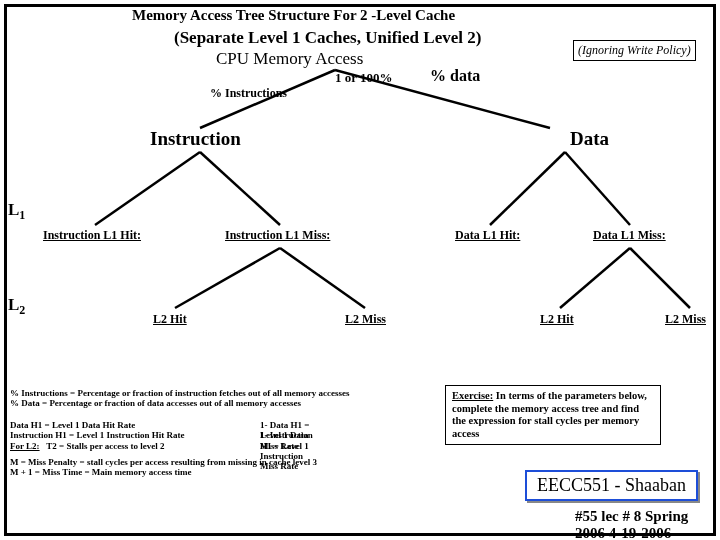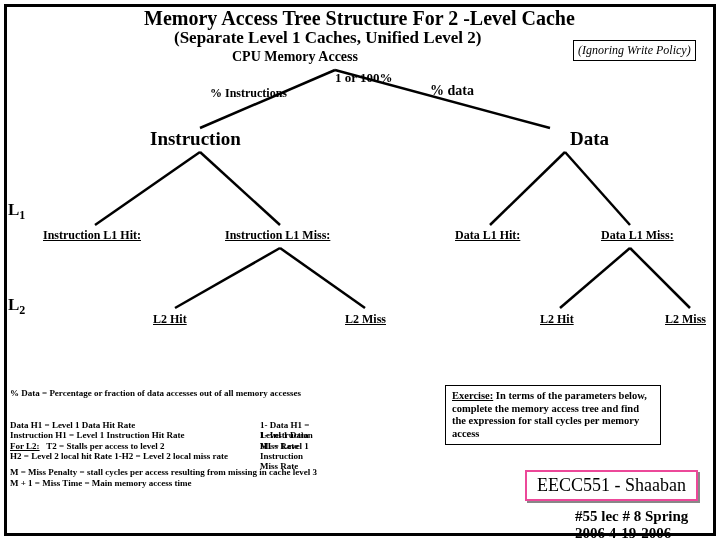--- a/index.html
+++ b/index.html
@@ -1,38 +1,38 @@
 <!DOCTYPE html>
 <html><head>
 <meta charset="utf-8">
 <style>
   * { margin: 0; padding: 0; box-sizing: border-box; }
   body { width: 720px; height: 540px; font-family: "Times New Roman", serif; background: #fff; position: relative; }
   .frame { position: absolute; top: 4px; left: 4px; width: 712px; height: 532px; border: 3px solid #000; }
-  .title1 { position: absolute; top: 7px; left: 144px; font-size: 20px; font-weight: bold; }
+  .title1 { position: absolute; top: 7px; left: 132px; font-size: 15px; font-weight: bold; }
   .title2 { position: absolute; top: 28px; left: 174px; font-size: 17px; font-weight: bold; }
   .note-box { position: absolute; top: 40px; left: 573px; font-size: 12px; font-style: italic; border: 1.5px solid #000; padding: 2px 4px; }
-  .title3 { position: absolute; top: 49px; left: 232px; font-size: 14px; font-weight: bold; }
+  .title3 { position: absolute; top: 49px; left: 216px; font-size: 17px; font-weight: normal; }
   .pct-instr { position: absolute; top: 86px; left: 210px; font-size: 12px; font-weight: bold; }
   .one-100 { position: absolute; top: 70px; left: 335px; font-size: 13px; font-weight: bold; }
-  .pct-data { position: absolute; top: 83px; left: 430px; font-size: 14px; font-weight: bold; }
+  .pct-data { position: absolute; top: 67px; left: 430px; font-size: 16px; font-weight: bold; }
   .instr-node { position: absolute; top: 128px; left: 150px; font-size: 19px; font-weight: bold; }
   .data-node { position: absolute; top: 128px; left: 550px; font-size: 19px; font-weight: bold; margin-left: 20px; }
   .l1-label { position: absolute; top: 200px; left: 8px; font-size: 17px; font-weight: bold; }
   .l1-label sub { font-size: 12px; }
   .l2-label { position: absolute; top: 295px; left: 8px; font-size: 17px; font-weight: bold; }
   .l2-label sub { font-size: 12px; }
   .leaf { position: absolute; font-size: 12px; font-weight: bold; text-decoration: underline; }
   .defs { position: absolute; top: 388px; left: 10px; font-size: 9px; font-weight: bold; line-height: 1.15; }
   .defs2 { position: absolute; top: 420px; left: 10px; font-size: 9px; font-weight: bold; line-height: 1.15; }
   .defs2 .u { text-decoration: underline; }
   .defs2 .col2 { position: absolute; left: 250px; }
   .exercise { position: absolute; top: 385px; left: 445px; width: 216px; border: 1.5px solid #000; padding: 4px 6px; font-size: 10.5px; font-weight: bold; line-height: 1.2; }
   .exercise .u { text-decoration: underline; }
-  .course-box { position: absolute; top: 470px; left: 525px; border: 2px solid #ec4899; box-shadow: 2px 2px 0 #888; padding: 3px 10px; font-size: 18px; background: #fff; }
+  .course-box { position: absolute; top: 470px; left: 525px; border: 2px solid #1d4ed8; box-shadow: 2px 2px 0 #888; padding: 3px 10px; font-size: 18px; background: #fff; }
   .footer { position: absolute; top: 508px; left: 543px; font-size: 15px; font-weight: bold; margin-left: 32px; }
   svg.lines { position: absolute; top: 0; left: 0; width: 720px; height: 540px; pointer-events: none; }
 </style>
 </head>
 <body>
 
 <div class="frame"></div>
 
 <svg class="lines">
   <line x1="335" y1="70" x2="200" y2="128" stroke="#000" stroke-width="2.5"></line>
@@ -58,35 +58,35 @@
 
 <div class="instr-node">Instruction</div>
 <div class="data-node">Data</div>
 
 <div class="l1-label"><span>L</span><sub>1</sub></div>
 <div class="l2-label"><span>L</span><sub>2</sub></div>
 
 <div class="leaf" style="top:228px; left:43px;">Instruction L1  Hit:</div>
 <div class="leaf" style="top:228px; left:225px;">Instruction L1  Miss:</div>
 <div class="leaf" style="top:228px; left:455px;">Data L1 Hit:</div>
-<div class="leaf" style="top:228px; left:593px;margin-left:8px;">Data L1 Miss:</div>
+<div class="leaf" style="top:228px; left:593px;">Data L1 Miss:</div>
 <div class="leaf" style="top:312px; left:153px;">L2 Hit</div>
 <div class="leaf" style="top:312px; left:345px;">L2  Miss</div>
 <div class="leaf" style="top:312px; left:540px;">L2 Hit</div>
 <div class="leaf" style="top:312px; left:665px;">L2  Miss</div>
 
 <div class="defs">
+  <div>% Instructions = Percentage or fraction of instruction fetches out of all memory accesses</div>
   <div>% Data = Percentage or fraction of  data accesses out of all memory accesses</div>
 </div>
 
 <div class="defs2">
   <div style="position:relative;"><span>Data H1  =  Level 1  Data Hit Rate</span><span class="col2">1- Data H1  =  Level 1 Data Miss Rate</span></div>
   <div style="position:relative;"><span>Instruction H1  =  Level 1  Instruction Hit Rate</span><span class="col2">1- Instruction H1  =  Level 1 Instruction Miss Rate</span></div>
   <div><span class="u">For  L2:</span>&nbsp;&nbsp;&nbsp;<span>T2  = Stalls per access to level 2</span></div>
-  <div>H2  =   Level 2 local hit Rate       1-H2   =  Level 2 local miss rate</div>
   <div style="height:6px;"></div>
   <div>M  = Miss Penalty = stall cycles per access resulting from missing in cache level 3</div>
   <div>M + 1 =   Miss Time =  Main memory access time</div>
 </div>
 
 <div class="exercise">
   <span class="u">Exercise:</span>
   <span>In terms of the parameters below, complete the memory access tree and find the expression for stall cycles per memory access</span>
 </div>
 

